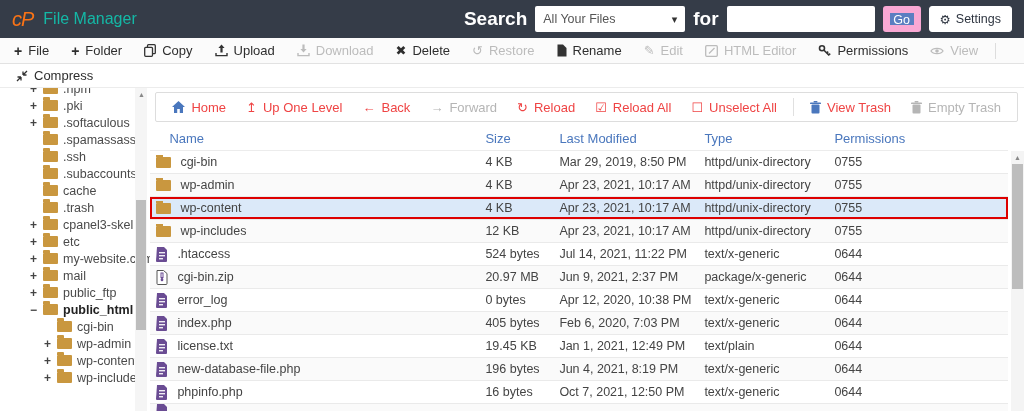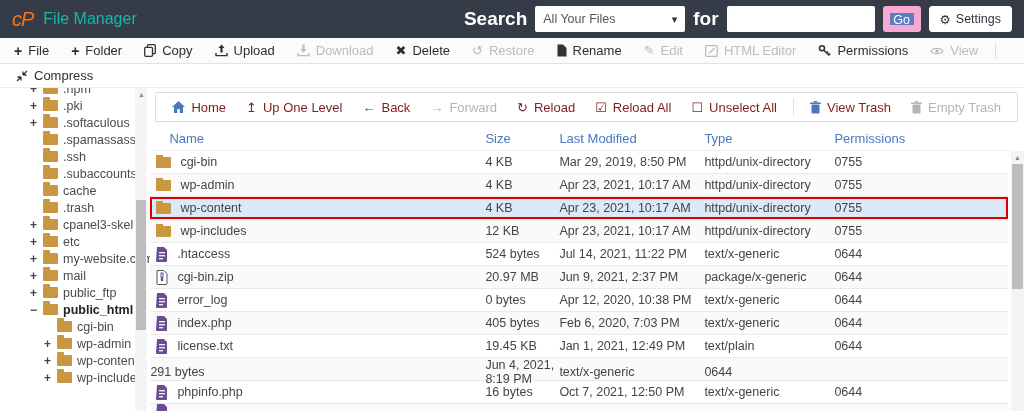--- a/index.html
+++ b/index.html
@@ -60,21 +60,21 @@
   .sb-arrow { display:block; text-align:center; font-size:7px; color:#888; padding-top:3px;
               cursor:pointer; }
   .sb-thumb { position:absolute; left:1px; top:112px; width:10px; height:130px;
               background:#bdbdbd; cursor:grab; }
 
   
   .panel { flex:1; height:100%; position:relative; background:#fff; }
   .navbar { margin:4px 6px 4px 5px; height:30px; border:1px solid #ddd; border-radius:2px;
             display:flex; align-items:center; padding:0 6px; }
   .nv { display:flex; align-items:center; gap:6px; padding:0 10px; font-size:13px;
-        color:#7f1d1d; background:none; border:none; cursor:pointer; height:100%;
+        color:#ef4444; background:none; border:none; cursor:pointer; height:100%;
         font-family:inherit; white-space:nowrap; }
   .nv.off { color:#b5b5b5; cursor:default; }
   .nv .nglyph { font-size:13px; }
   .nv-sep { width:1px; height:18px; background:#e0e0e0; margin:0 6px; }
 
   
   .ftable { position:relative; }
   .thead, .row { display:grid; grid-template-columns:335px 74px 145px 130px 1fr;
                  align-items:center; margin-right:16px; }
   .thead { height:25px; font-size:13px; color:#4a77bd; border-bottom:1px solid #ececec; }
@@ -505,21 +505,32 @@
                   </svg>
                 </span>
                 <span>license.txt</span>
               </span>
             <span>19.45 KB</span>
             <span>Jan 1, 2021, 12:49 PM</span>
             <span>text/plain</span>
             <span>0644</span>
           </div>
           <div class="row">
-            <span>291 bytes</span>
+            <span class="ncell">
+                <span class="ficon">
+                  <svg width="12" height="15" viewBox="0 0 12 15">
+                    <path d="M1 0 h7 l3 3 v11 a1 1 0 0 1 -1 1 h-9 a1 1 0 0 1 -1 -1 z" fill="#6a4c93"></path>
+                    <rect x="3" y="5" width="6" height="1.4" fill="#fff" opacity=".9"></rect>
+                    <rect x="3" y="8" width="6" height="1.4" fill="#fff" opacity=".9"></rect>
+                    <rect x="3" y="11" width="4" height="1.4" fill="#fff" opacity=".9"></rect>
+                  </svg>
+                </span>
+                <span>new-database-file.php</span>
+              </span>
+            <span>196 bytes</span>
             <span>Jun 4, 2021, 8:19 PM</span>
             <span>text/x-generic</span>
             <span>0644</span>
           </div>
           <div class="row">
             <span class="ncell">
                 <span class="ficon">
                   <svg width="12" height="15" viewBox="0 0 12 15">
                     <path d="M1 0 h7 l3 3 v11 a1 1 0 0 1 -1 1 h-9 a1 1 0 0 1 -1 -1 z" fill="#6a4c93"></path>
                     <rect x="3" y="5" width="6" height="1.4" fill="#fff" opacity=".9"></rect>

